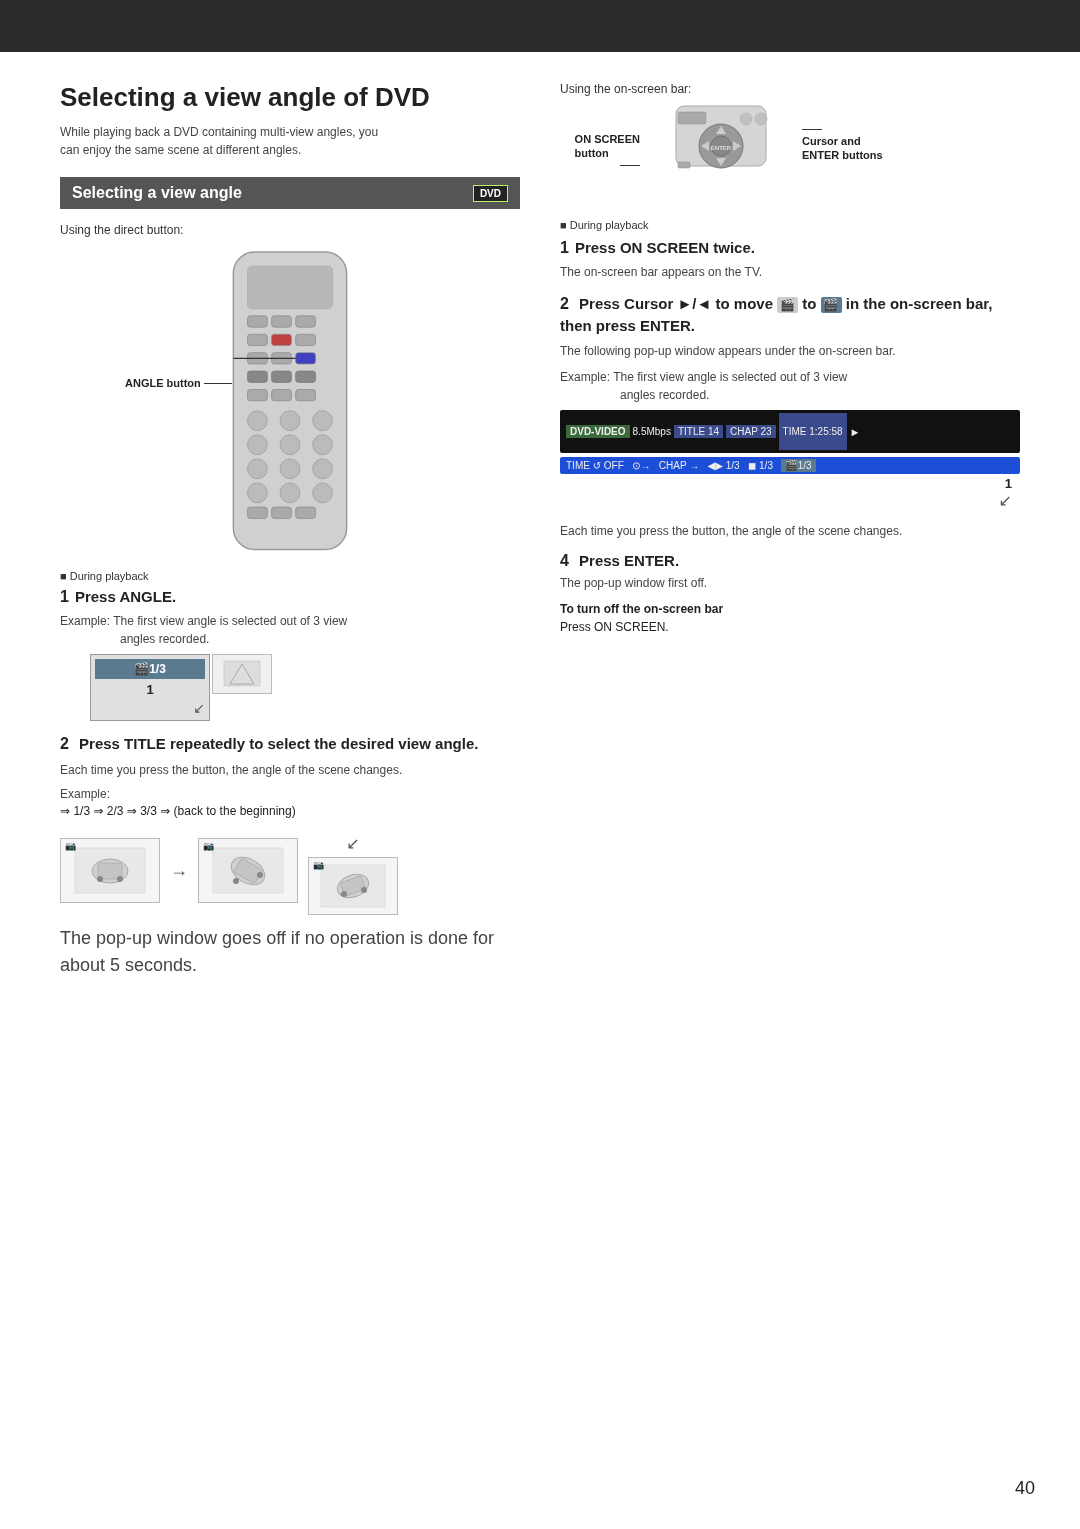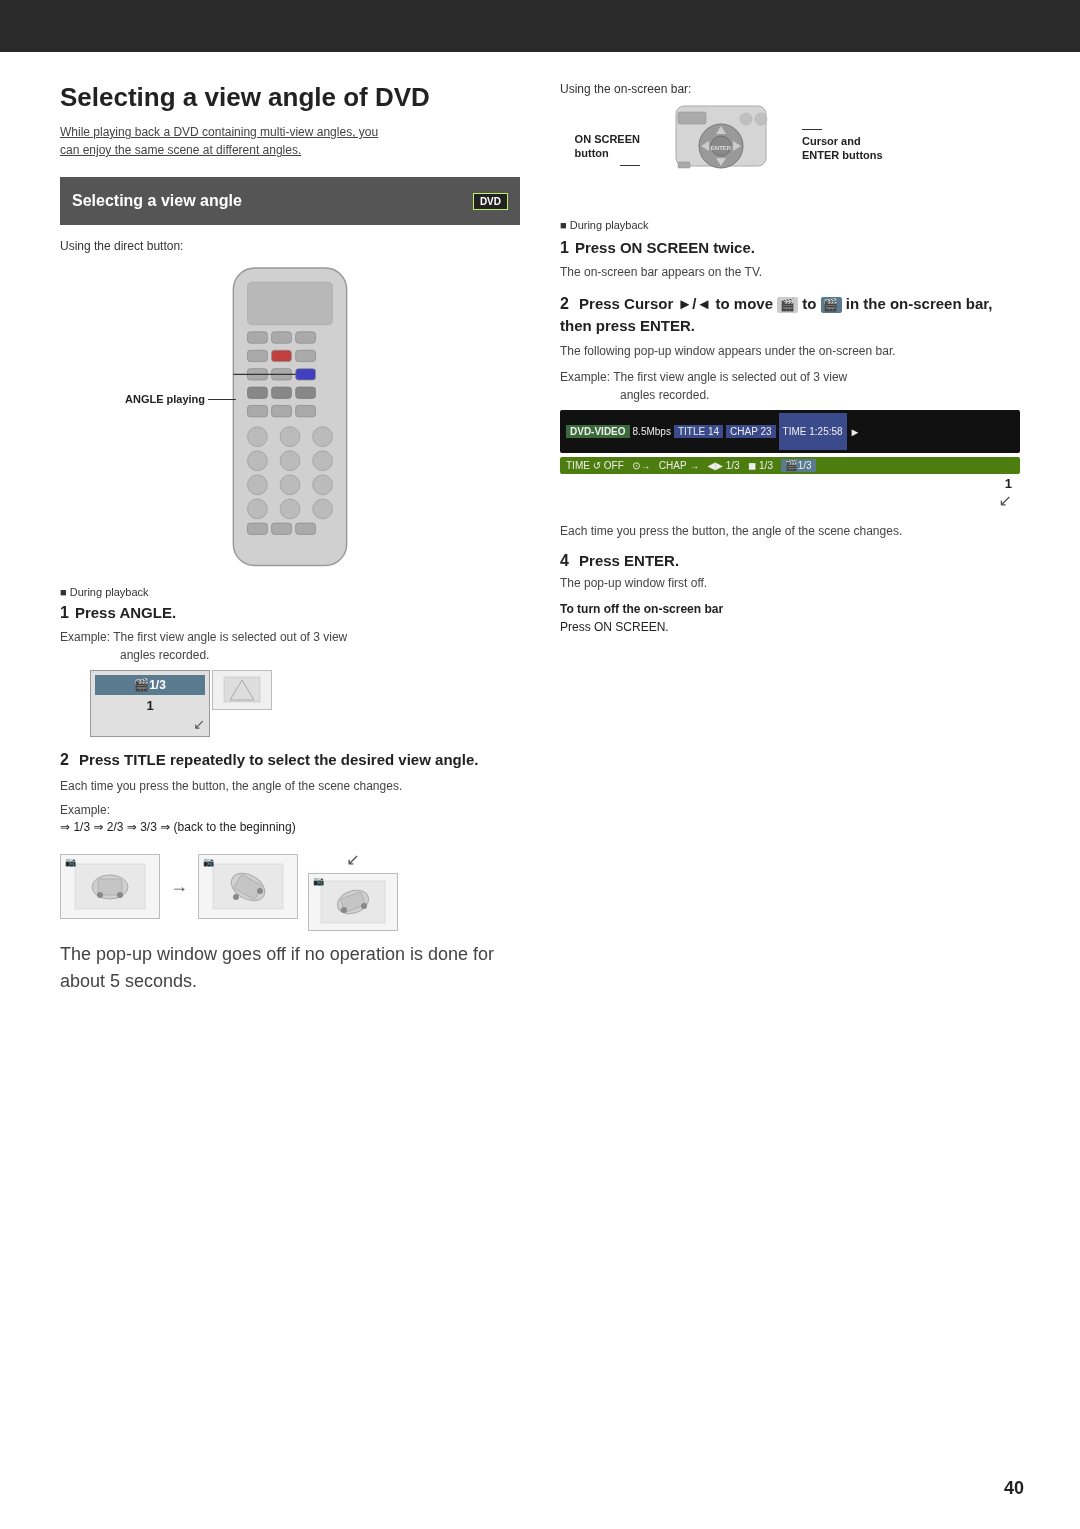--- a/index.html
+++ b/index.html
@@ -34,28 +34,27 @@
       font-size: 26px;
       font-weight: bold;
       margin-bottom: 10px;
       line-height: 1.2;
     }
     .page-subtitle {
       font-size: 12px;
       color: #444;
       margin-bottom: 18px;
       line-height: 1.5;
-      text-decoration: underline;
     }
     .section-header {
       background: #555;
       color: #fff;
       font-size: 16px;
       font-weight: bold;
-      padding: 15px 12px;
+      padding: 7px 12px;
       margin-bottom: 14px;
       display: flex;
       align-items: center;
       justify-content: space-between;
     }
     .dvd-badge {
       background: #222;
       color: #fff;
       font-size: 10px;
       font-weight: bold;
@@ -149,23 +148,23 @@
       margin-top: 8px;
       line-height: 1.5;
     }
     .to-turn-off strong {
       font-size: 12px;
       font-weight: bold;
     }
     .page-number {
       position: absolute;
       bottom: 30px;
-      right: 56px;
+      right: 45px;
       font-size: 18px;
-      font-weight: bold;
+      font-weight: normal;
       color: #222;
     }
     .example-label {
       font-size: 12px;
       color: #444;
     }
     .formula-line {
       font-size: 12px;
       color: #222;
       margin: 3px 0 8px 0;
@@ -211,21 +210,21 @@
       <span>Selecting a view angle</span>
       <span class="dvd-badge">DVD</span>
     </div>
 
     <p class="subsection-label">Using the direct button:</p>
 
     <div class="remote-container">
       <div style="position:relative; display:inline-block;">
         
         <div style="position:absolute; left:-80px; top:42%; font-size:11px; font-weight:bold; display:flex; align-items:center; white-space:nowrap;">
-          <span>ANGLE playing</span>
+          <span>ANGLE button</span>
           <span style="display:inline-block; width:28px; height:1px; background:#333; margin-left:3px;"></span>
         </div>
         
         <svg class="remote-svg" viewBox="0 0 120 220" xmlns="http://www.w3.org/2000/svg">
 
           <rect x="20" y="5" width="80" height="210" rx="15" ry="15" fill="#d0d0d0" stroke="#999" stroke-width="1"></rect>
 
           <rect x="30" y="15" width="60" height="30" rx="3" fill="#b8b8b8" stroke="#aaa" stroke-width="0.5"></rect>
 
           <rect x="30" y="50" width="14" height="8" rx="2" fill="#aaa" stroke="#888" stroke-width="0.5"></rect>
@@ -429,21 +428,21 @@
       </p>
 
       <div style="margin: 6px 0 4px 0; background:#111; color:#eee; font-size:10px; padding:3px 6px; border-radius:2px; display:flex; gap:3px; align-items:center; flex-wrap:nowrap; white-space:nowrap;">
         <span style="background:#3a6a3a; padding:1px 4px; font-weight:bold; font-size:10px;">DVD-VIDEO</span>
         <span style="font-size:10px;"> 8.5Mbps</span>
         <span style="background:#3a4a8a; padding:1px 4px; font-size:10px;">TITLE 14</span>
         <span style="background:#3a4a8a; padding:1px 4px; font-size:10px;">CHAP 23</span>
         <span style="background:#3a4a8a; padding:13px 4px; font-size:10px;">TIME 1:25:58</span>
         <span style="font-size:11px;">►</span>
       </div>
-      <div style="background:#4d7c0f; color:#eee; font-size:10px; padding:3px 6px; border-radius:2px; white-space:nowrap; margin-bottom:2px;">
+      <div style="background:#1d4ed8; color:#eee; font-size:10px; padding:3px 6px; border-radius:2px; white-space:nowrap; margin-bottom:2px;">
         TIME ↺ OFF &nbsp; ⊙→ &nbsp; CHAP → &nbsp; ◀▶ 1/3 &nbsp; ◼ 1/3 &nbsp; <span style="background:#5a7a90; padding:1px 4px;">🎬1/3</span>
       </div>
 
       <div style="text-align:right; padding-right:8px; font-size:13px; font-weight:bold;">
         <span>1</span>
       </div>
       <div style="text-align:right; padding-right:8px; font-size:16px; color:#555;">↙</div>
     </div>
 
     <div class="step-block">

